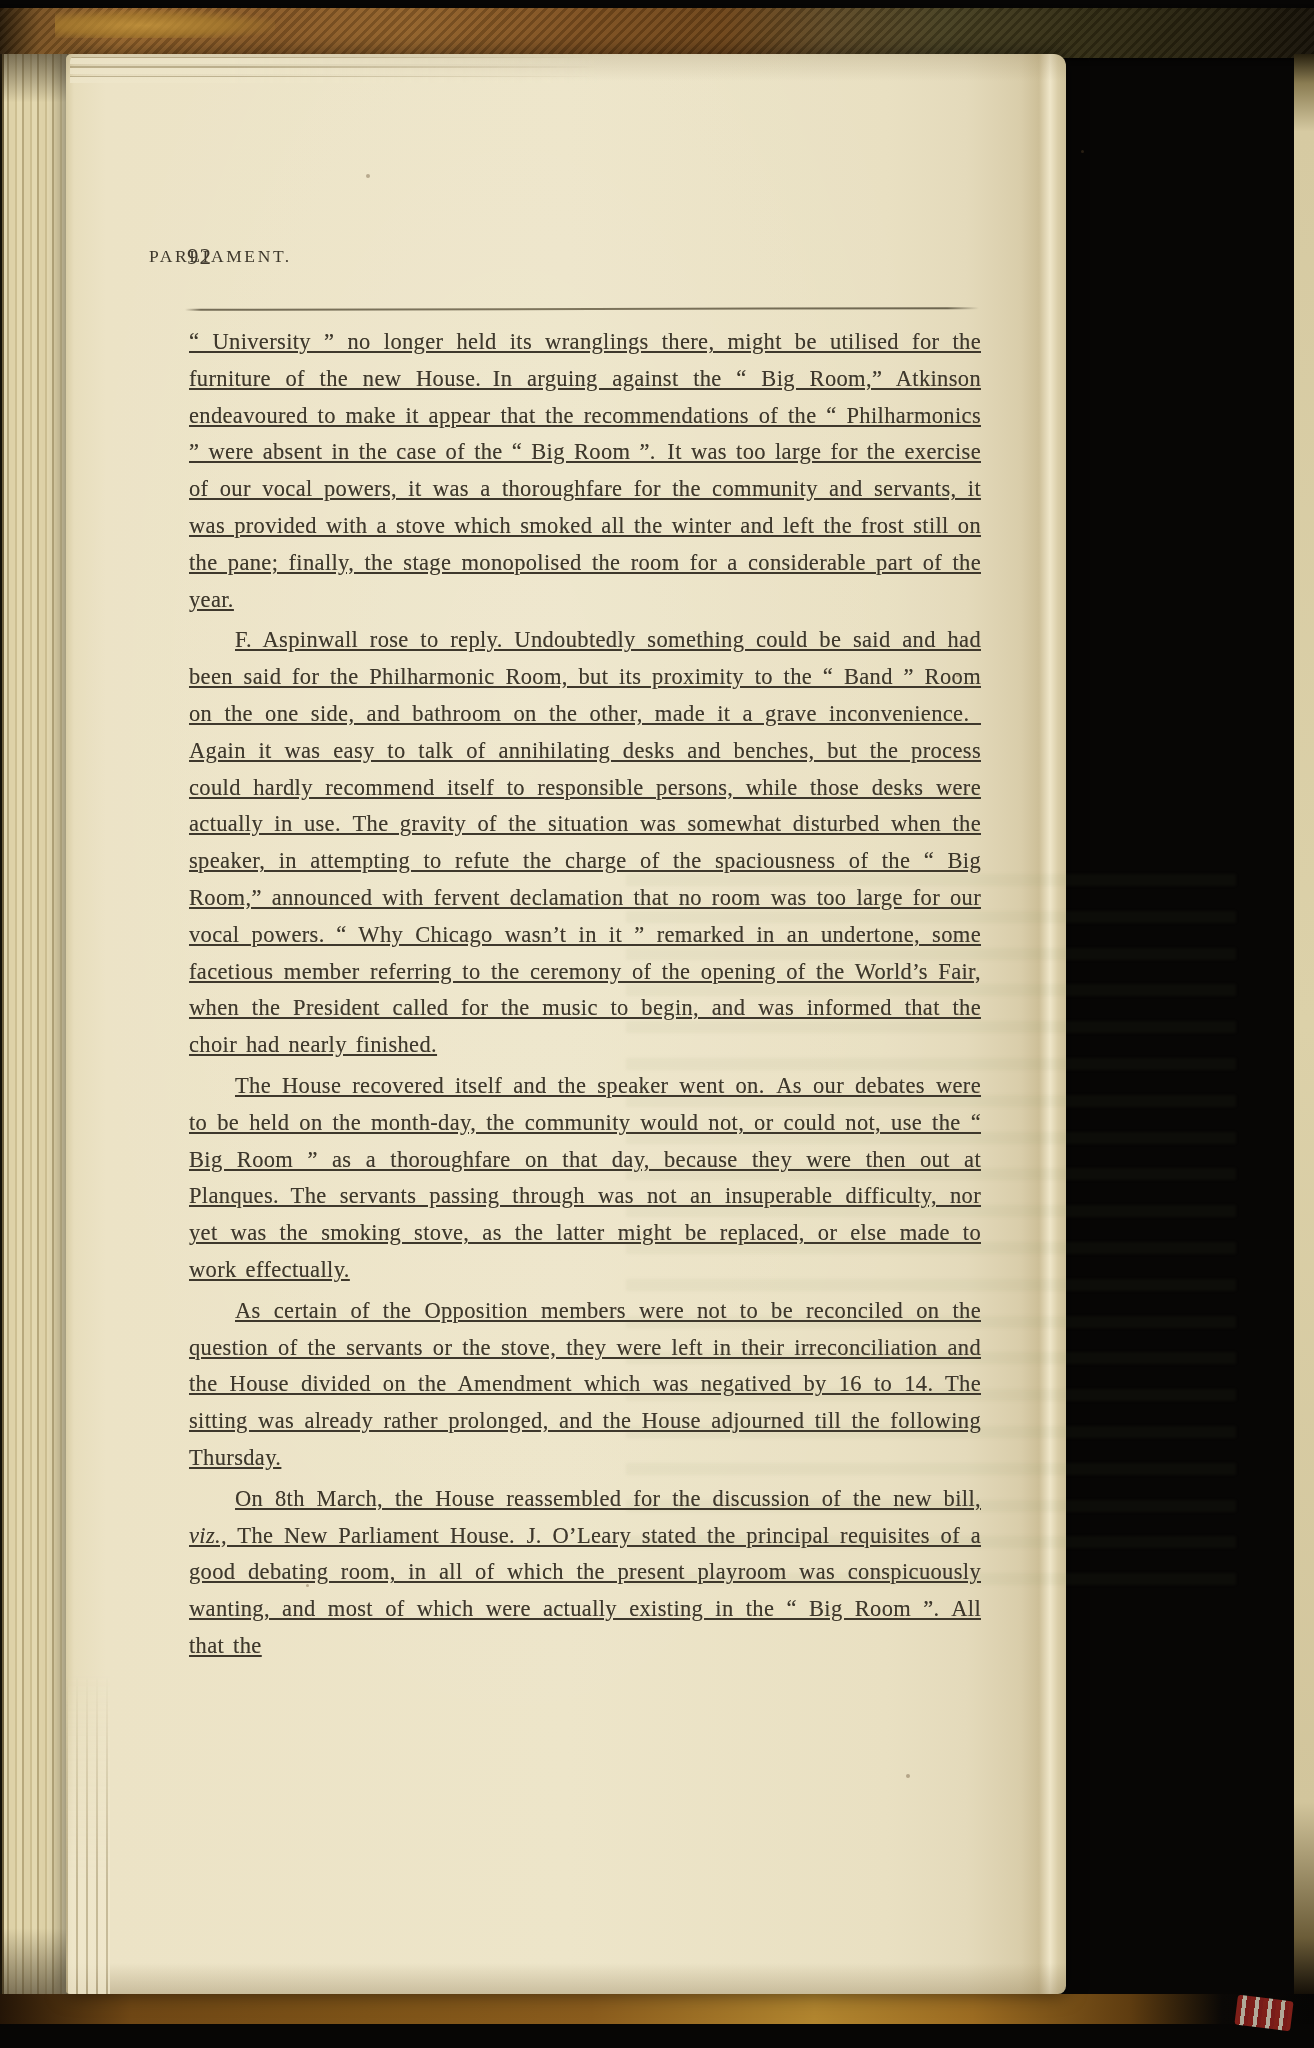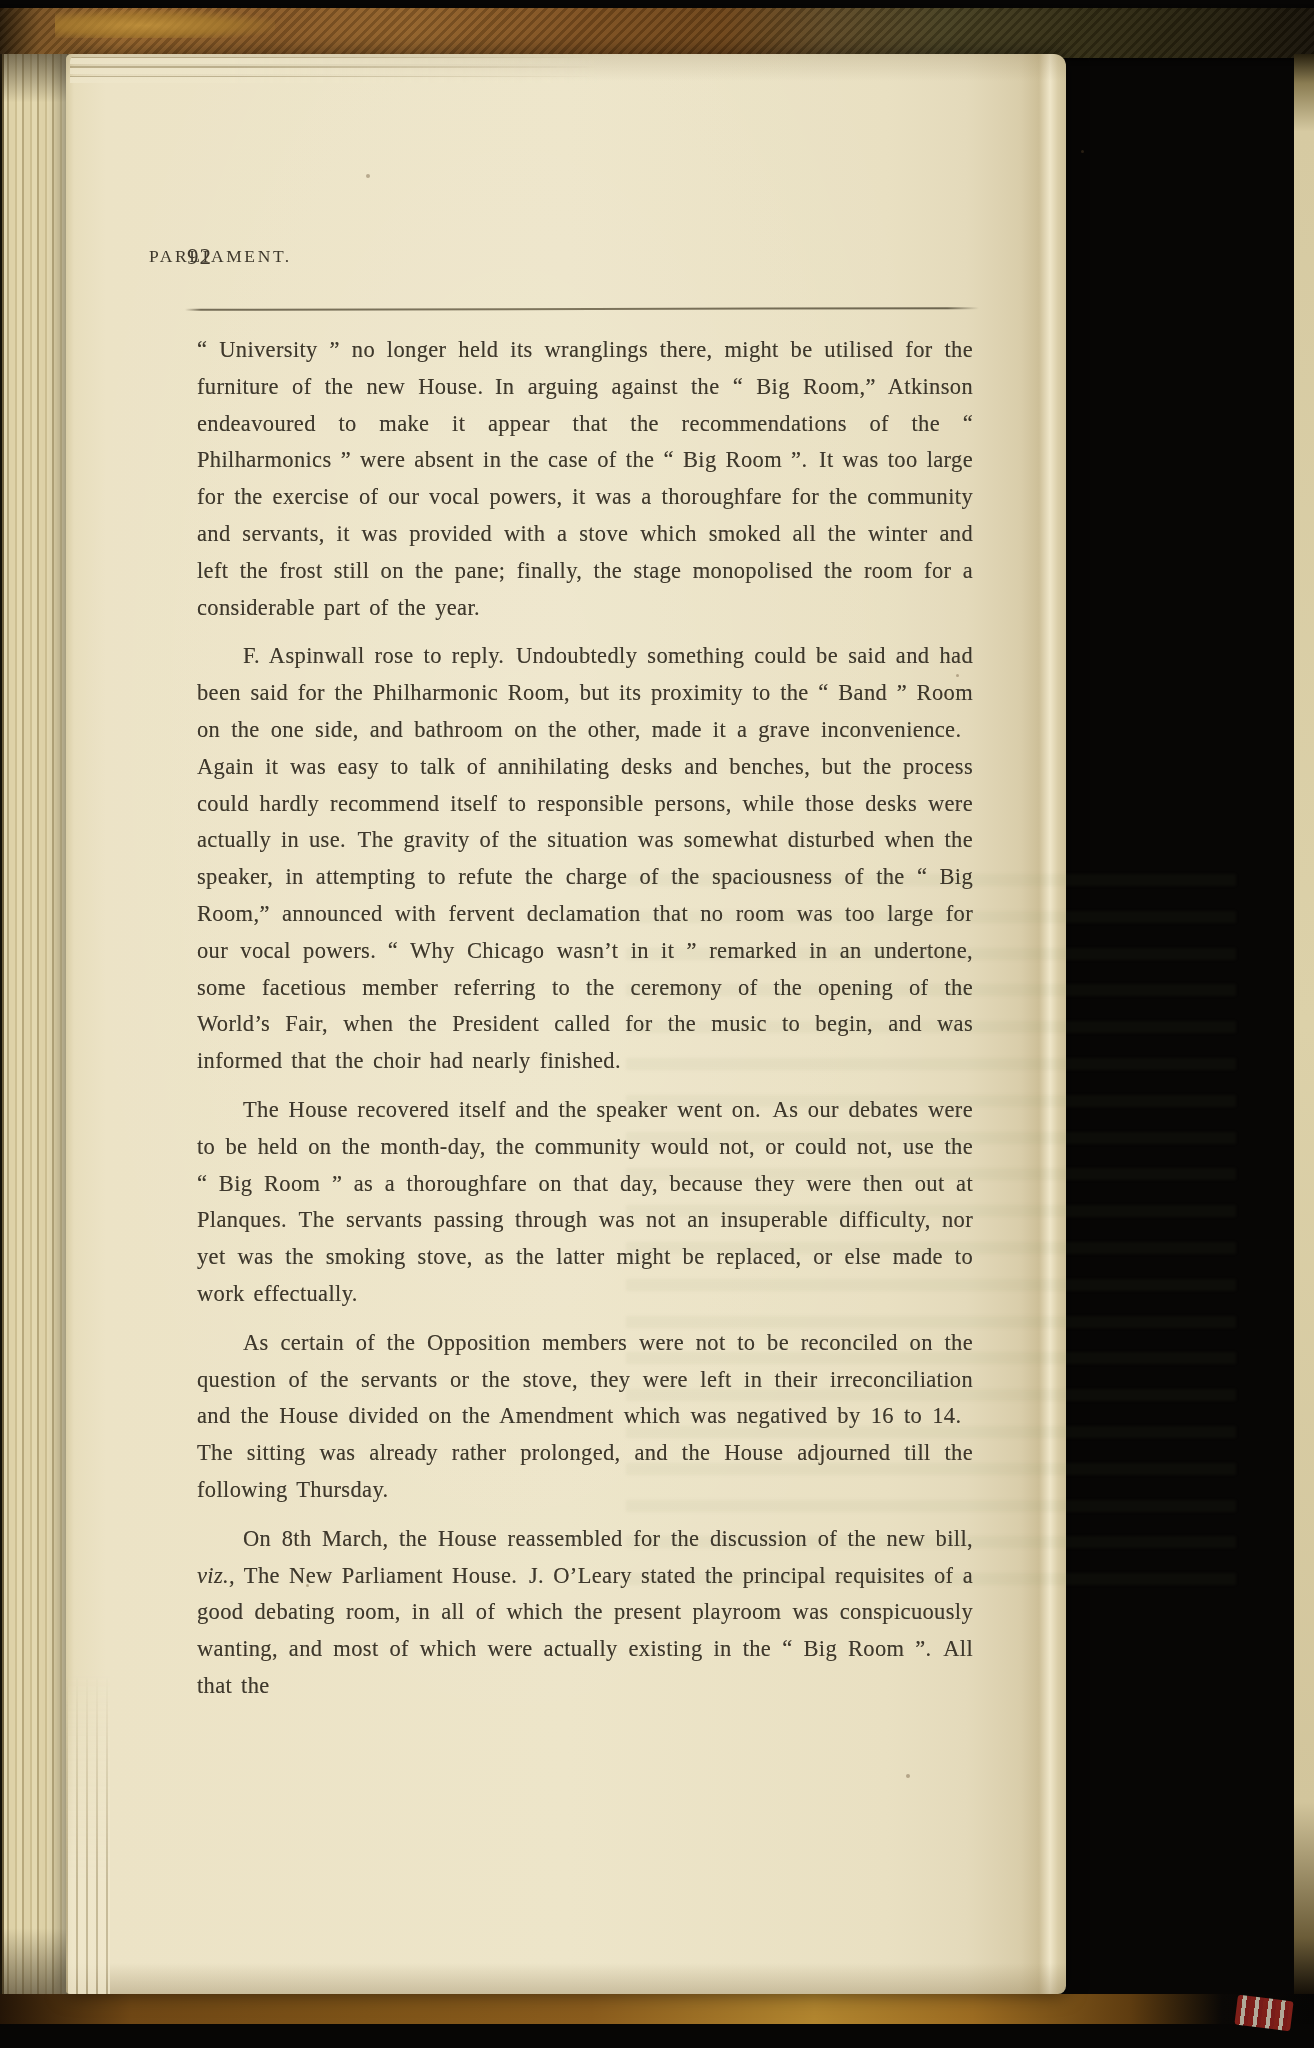--- a/index.html
+++ b/index.html
@@ -94,21 +94,21 @@
     background:linear-gradient(90deg, rgba(95,87,66,0) 0, var(--rule) 2%, #6a6149 48%,
       #57503c 96%, rgba(95,87,66,0) 100%);
     transform:rotate(-.12deg);opacity:.85;
   }
   .body-text{
     position:absolute;left:119px;top:266px;width:800px;
     font-size:22.5px;line-height:36.8px;color:var(--ink);
     text-align:justify;letter-spacing:.35px;word-spacing:3px;
     text-shadow:0 0 .5px rgba(62,56,44,.45);
   }
-  .body-text p{margin:12px;}
+  .body-text p{margin:4px;text-decoration:underline;}
   .body-text p.indent{text-indent:46px;}
 </style>
 </head>
 <body>
 
 <div>
   <div class="leather-top"></div>
   <div class="spine-wear"></div>
   <div class="page-stack-left"></div>
   <div class="fore-edge-right"></div>

